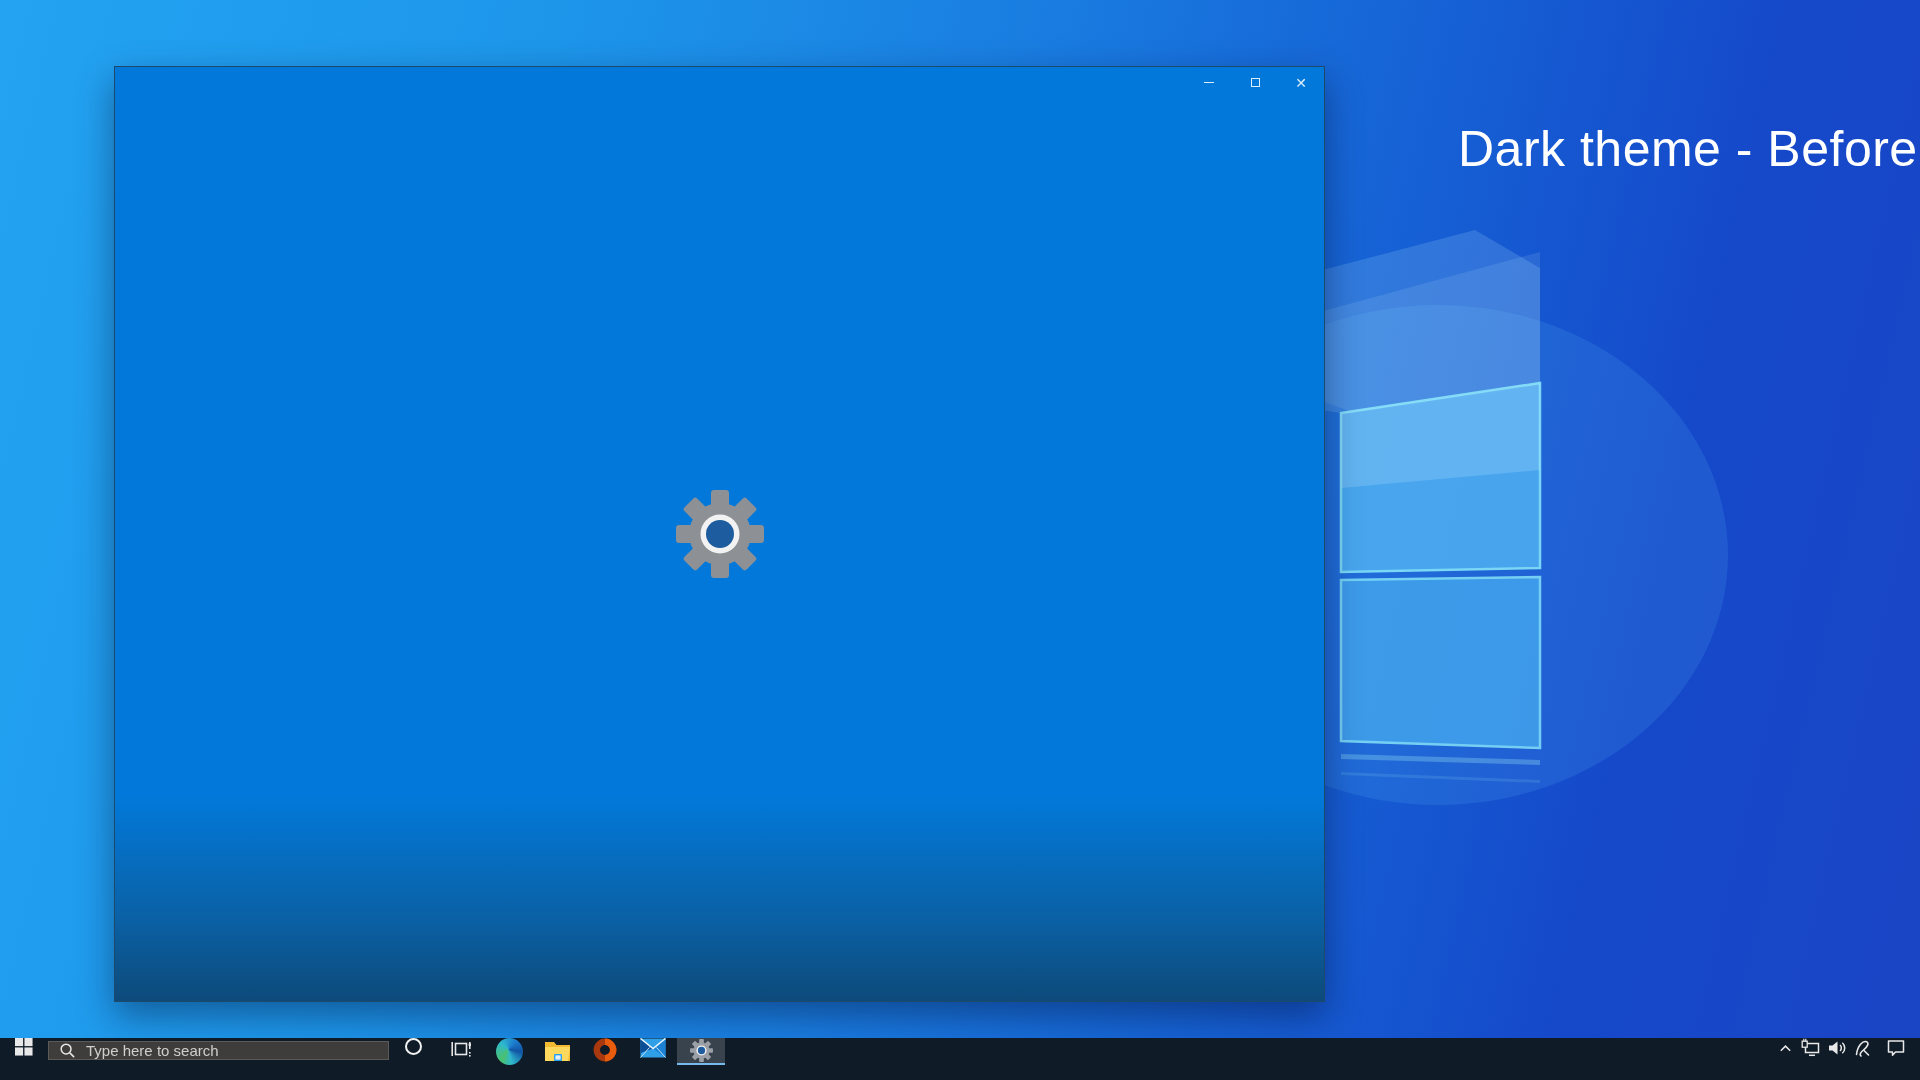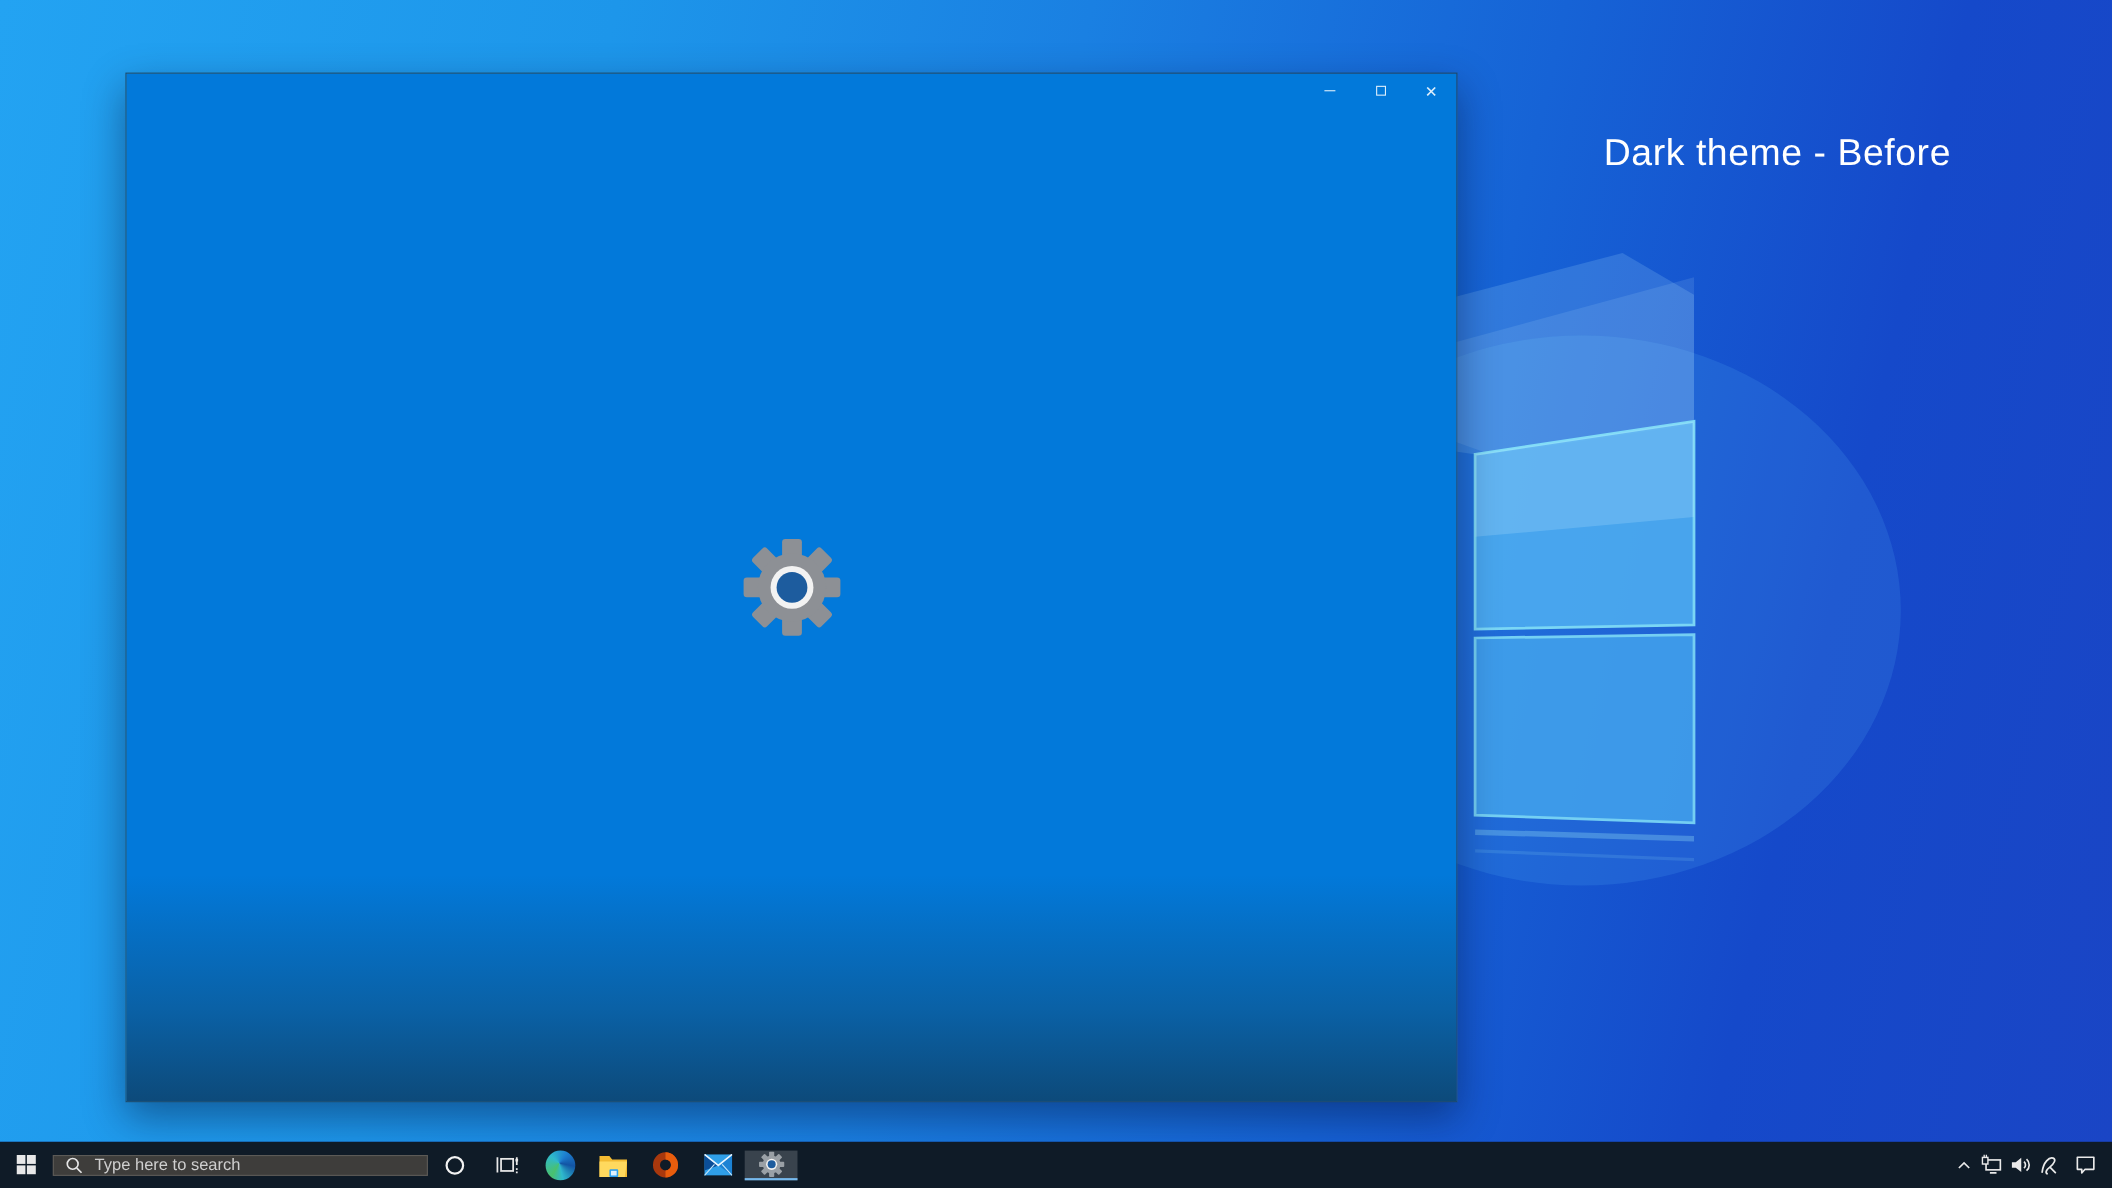--- a/index.html
+++ b/index.html
@@ -7,37 +7,37 @@
     font-family:"Liberation Sans", sans-serif; }
   .stage { position:relative; width:1920px; height:1080px; background:#1545c8; }
 
   
   .desktop { position:absolute; left:0; top:0; width:1920px; height:1038px;
     background:linear-gradient(103deg,#23a3f2 0%, #1d96ea 26%, #1a80e2 46%,
       #1663d6 66%, #1549ca 83%, #1a45c5 100%); }
   .wallpaper-svg { position:absolute; left:0; top:0; pointer-events:none; }
 
   .desktop-caption { position:absolute; left:1458px; top:120px; width:440px;
-    color:#ffffff; font-size:34px; font-weight:300; letter-spacing:0.5px;
+    color:#ffffff; font-size:50px; font-weight:300; letter-spacing:0.5px;
     white-space:nowrap; }
 
   
   .app-window { position:absolute; left:114px; top:66px; width:1211px; height:936px;
     background:linear-gradient(180deg,#0279da 0%, #0279da 78%, #0a61a6 91%, #0d4a7a 100%);
     border:1px solid #1d4a6b; box-shadow:0 14px 34px rgba(0,12,45,0.42); }
   .titlebar { position:absolute; top:0; right:0; height:31px; display:flex; }
   .caption-btn { width:46px; height:31px; display:flex; align-items:center;
     justify-content:center; color:#ddeefb; font-size:14px; cursor:default; }
   .glyph-min { width:10px; height:1px; background:#ddeefb; }
   .glyph-max { width:9px; height:9px; border:1px solid #ddeefb; }
   .splash-gear { position:absolute; left:50%; top:50%; transform:translate(-50%,-50%); }
 
   
   .taskbar { position:absolute; left:0; bottom:0; width:1920px; height:42px;
-    background:#0f1b27; display:flex; align-items:center; z-index:50; }
+    background:#0f1b27; display:flex; align-items:flex-start; z-index:50; }
   .tb-btn { width:48px; display:flex; align-items:center; justify-content:center; }
   .tb-btn.active { background:#39434d; border-bottom:2px solid #76b9ed; }
   .search-box { width:341px; margin:3px 0; background:#3e3d3b; border:1px solid #5c5a57;
     display:flex; align-items:center; gap:10px; padding:0 10px; }
   .search-box input { background:transparent; border:none; outline:none;
     color:#d8d8d8; font-size:15px; width:260px;
     font-family:"Liberation Sans", sans-serif; }
   .search-box input::placeholder { color:#cfcfcf; opacity:1; }
   .cortana-ring { width:17px; height:17px; border:2px solid #f2f2f2; border-radius:50%; }
   .edge-orb { width:27px; height:27px; border-radius:50%;

